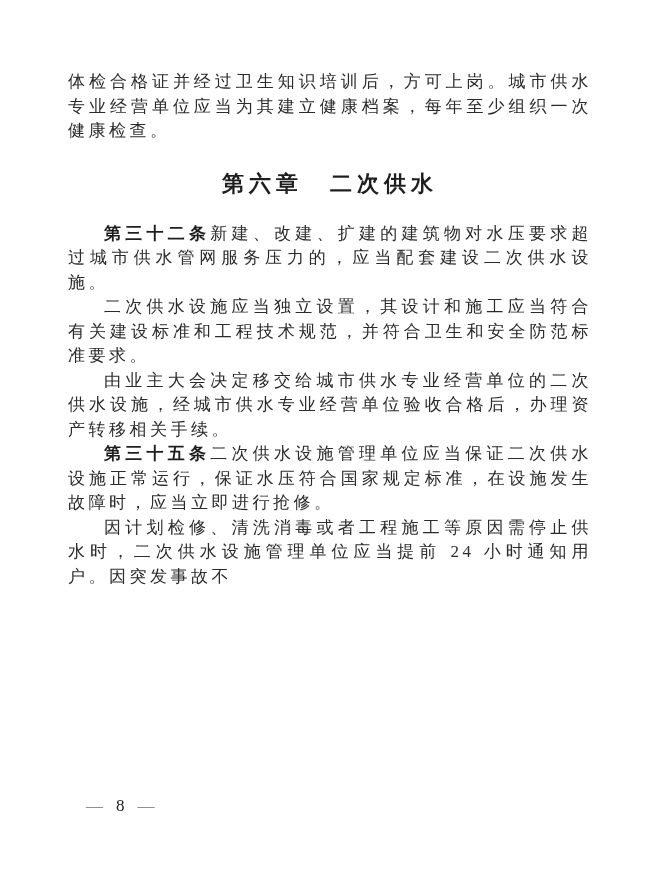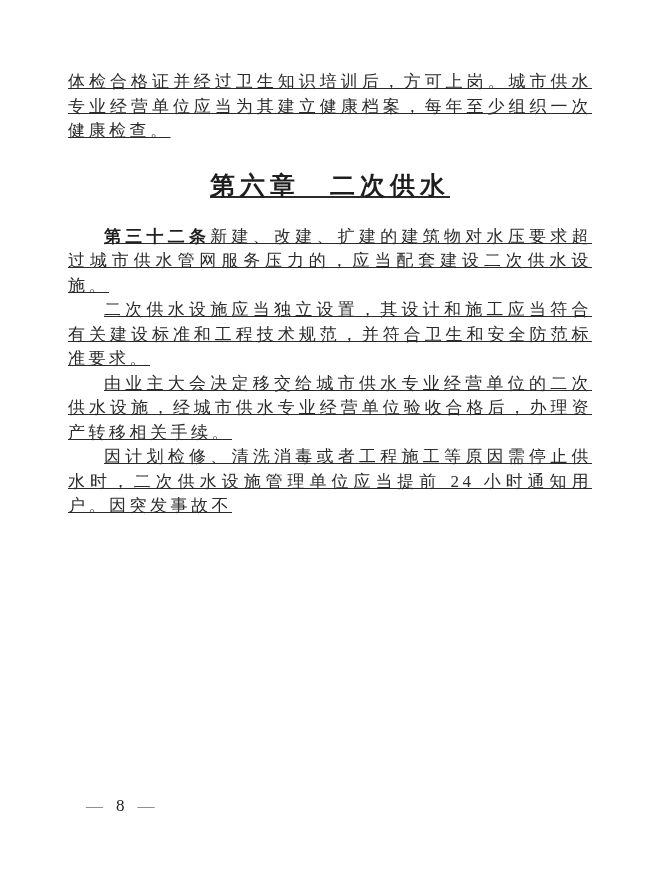--- a/index.html
+++ b/index.html
@@ -10,21 +10,20 @@
   .page {
     position: relative;
     width: 654px;
     height: 887px;
     box-sizing: border-box;
     background: #ffffff;
     padding: 70px 62px 8px 68px;
     overflow: hidden;
     font-family: "Liberation Serif", serif;
     color: #2b2b2b;
-    text-decoration: underline;
   }
   .body-par {
     margin: 0;
     font-size: 17px;
     line-height: 24.5px;
     letter-spacing: 3.5px;
     text-align: justify;
     text-justify: inter-character;
     color: #2b2b2b;
   }
@@ -32,21 +31,21 @@
     text-indent: 36px;
   }
   .lead {
     font-family: "Liberation Sans", sans-serif;
     font-weight: bold;
     color: #1e1e1e;
   }
   .chapter {
     font-family: "Liberation Sans", sans-serif;
     font-weight: bold;
-    font-size: 25px;
+    font-size: 22px;
     letter-spacing: 5px;
     text-align: center;
     color: #1e1e1e;
     margin: 25px 0 23px 0;
   }
   .page-footer {
     position: absolute;
     left: 86px;
     top: 796px;
     font-size: 17px;
@@ -69,17 +68,18 @@
   <p class="body-par">体检合格证并经过卫生知识培训后，方可上岗。城市供水专业经营单位应当为其建立健康档案，每年至少组织一次健康检查。</p>
 
   <h2 class="chapter">第六章　二次供水</h2>
 
   <p class="body-par indent"><span class="lead">第三十二条</span><span>新建、改建、扩建的建筑物对水压要求超过城市供水管网服务压力的，应当配套建设二次供水设施。</span></p>
   <p class="body-par indent">二次供水设施应当独立设置，其设计和施工应当符合有关建设标准和工程技术规范，并符合卫生和安全防范标准要求。</p>
 
   <p class="body-par indent">由业主大会决定移交给城市供水专业经营单位的二次供水设施，经城市供水专业经营单位验收合格后，办理资产转移相关手续。</p>
 
 
+  <p class="body-par indent"><span class="lead">第三十五条</span><span>二次供水设施管理单位应当保证二次供水设施正常运行，保证水压符合国家规定标准，在设施发生故障时，应当立即进行抢修。</span></p>
   <p class="body-par indent">因计划检修、清洗消毒或者工程施工等原因需停止供水时，二次供水设施管理单位应当提前 24 小时通知用户。因突发事故不</p>
 
   <div class="page-footer"><span class="footer-dash">—</span><span class="footer-num">8</span><span class="footer-dash">—</span></div>
 
 </div>
 
 </body></html>

